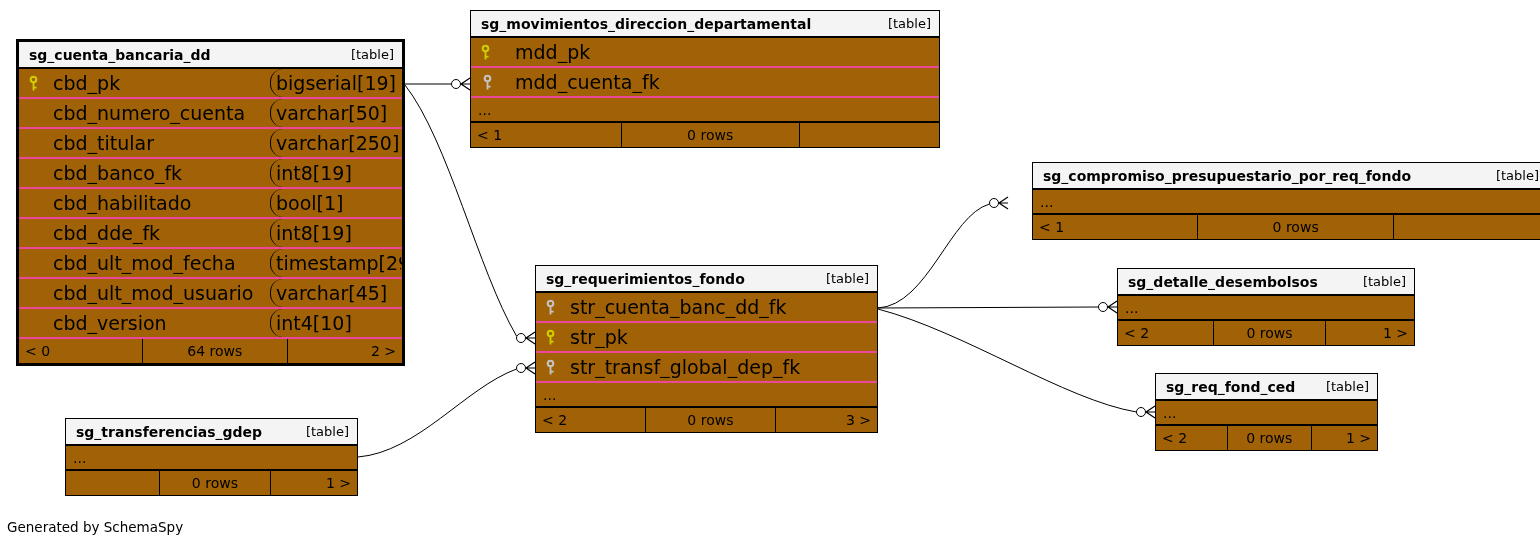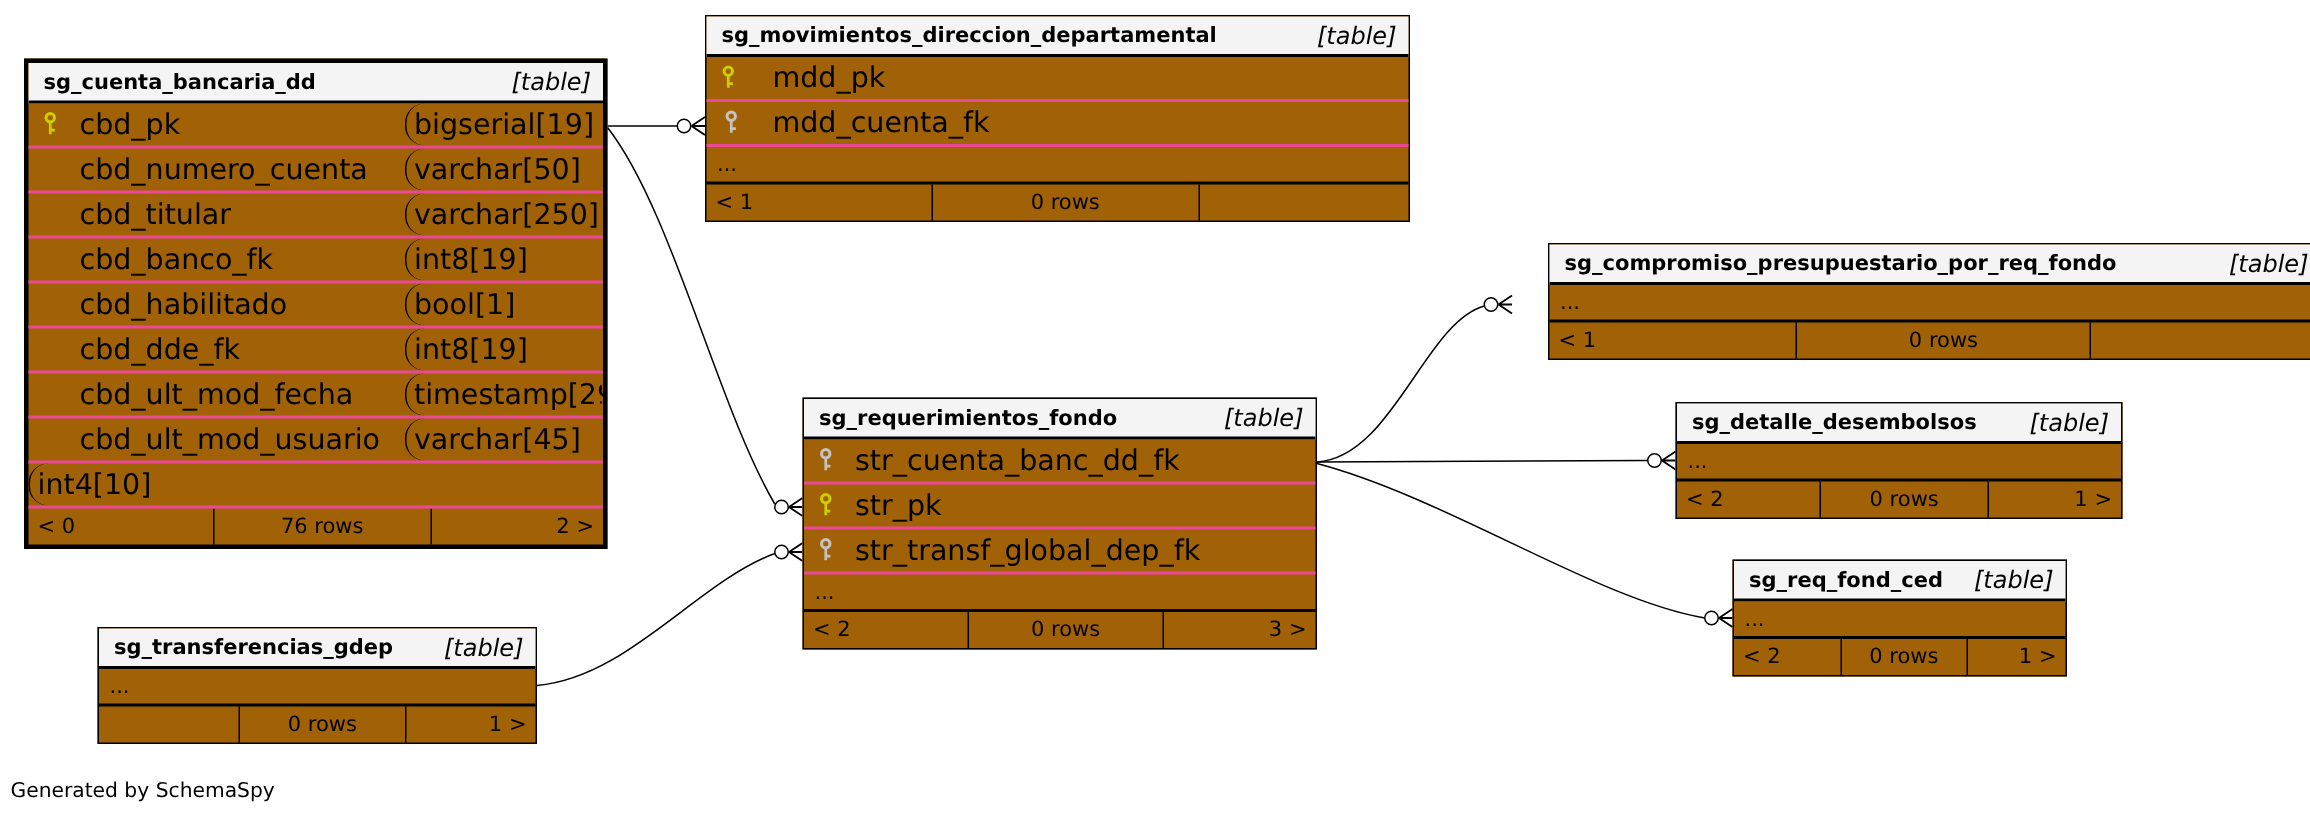--- a/index.html
+++ b/index.html
@@ -5,21 +5,21 @@
   html,body{margin:0;padding:0;background:#fff;}
   .canvas{position:relative;width:1540px;height:549px;background:#fff;overflow:hidden;
           font-family:"DejaVu Sans","Liberation Sans",sans-serif;color:#000;}
   .wires{position:absolute;left:0;top:0;width:1540px;height:549px;}
 
   .tbl{position:absolute;background:#a16207;border:1px solid #000;box-sizing:border-box;}
   .tbl.emph{border-width:3px;}
   .thead{display:flex;justify-content:space-between;align-items:center;height:25px;
          background:#f4f4f4;border-bottom:2px solid #000;padding:0 8px 0 10px;font-size:14px;}
   .tname{font-weight:bold;white-space:nowrap;overflow:hidden;}
-  .tbadge{font-size:16px;margin-left:10px;white-space:nowrap;font-style:italic;}
+  .tbadge{font-size:13px;margin-left:10px;white-space:nowrap;}
   .trow{position:relative;display:flex;align-items:center;height:28px;
         border-bottom:2px solid #ec4899;font-size:19px;white-space:nowrap;}
   .trow.sep2{border-bottom-width:2px;}
   .kicon{position:absolute;left:9px;top:50%;transform:translateY(-50%);width:11px;height:17px;}
   .kicon.pk{color:#cfcf00;}
   .kicon.fk{color:#c4c4c4;}
   .cname{padding-left:34px;overflow:hidden;}
   .trow.two .cname{flex:0 0 251px;box-sizing:border-box;}
   .ctype{flex:1;align-self:stretch;display:flex;align-items:center;
          border-left:1px solid #000;padding-left:5px;overflow:hidden;border-radius:13px;}
@@ -107,25 +107,26 @@
     </div>
     <div class="trow two">
       <span class="cname">cbd_ult_mod_fecha</span>
       <span class="ctype">timestamp[29,6]</span>
     </div>
     <div class="trow two">
       <span class="cname">cbd_ult_mod_usuario</span>
       <span class="ctype">varchar[45]</span>
     </div>
     <div class="trow two sep2">
+      <span class="cname">cbd_version</span>
       <span class="ctype">int4[10]</span>
     </div>
     <div class="tfoot">
       <span class="fc l">&lt; 0</span>
-      <span class="fc c">76 rows</span>
+      <span class="fc c">64 rows</span>
       <span class="fc r">2 &gt;</span>
     </div>
   </div>
 
   <div class="tbl" style="left:470px;top:10px;width:470px">
     <div class="thead">
       <span class="tname">sg_movimientos_direccion_departamental</span>
       <span class="tbadge">[table]</span>
     </div>
     <div class="trow sep2">

